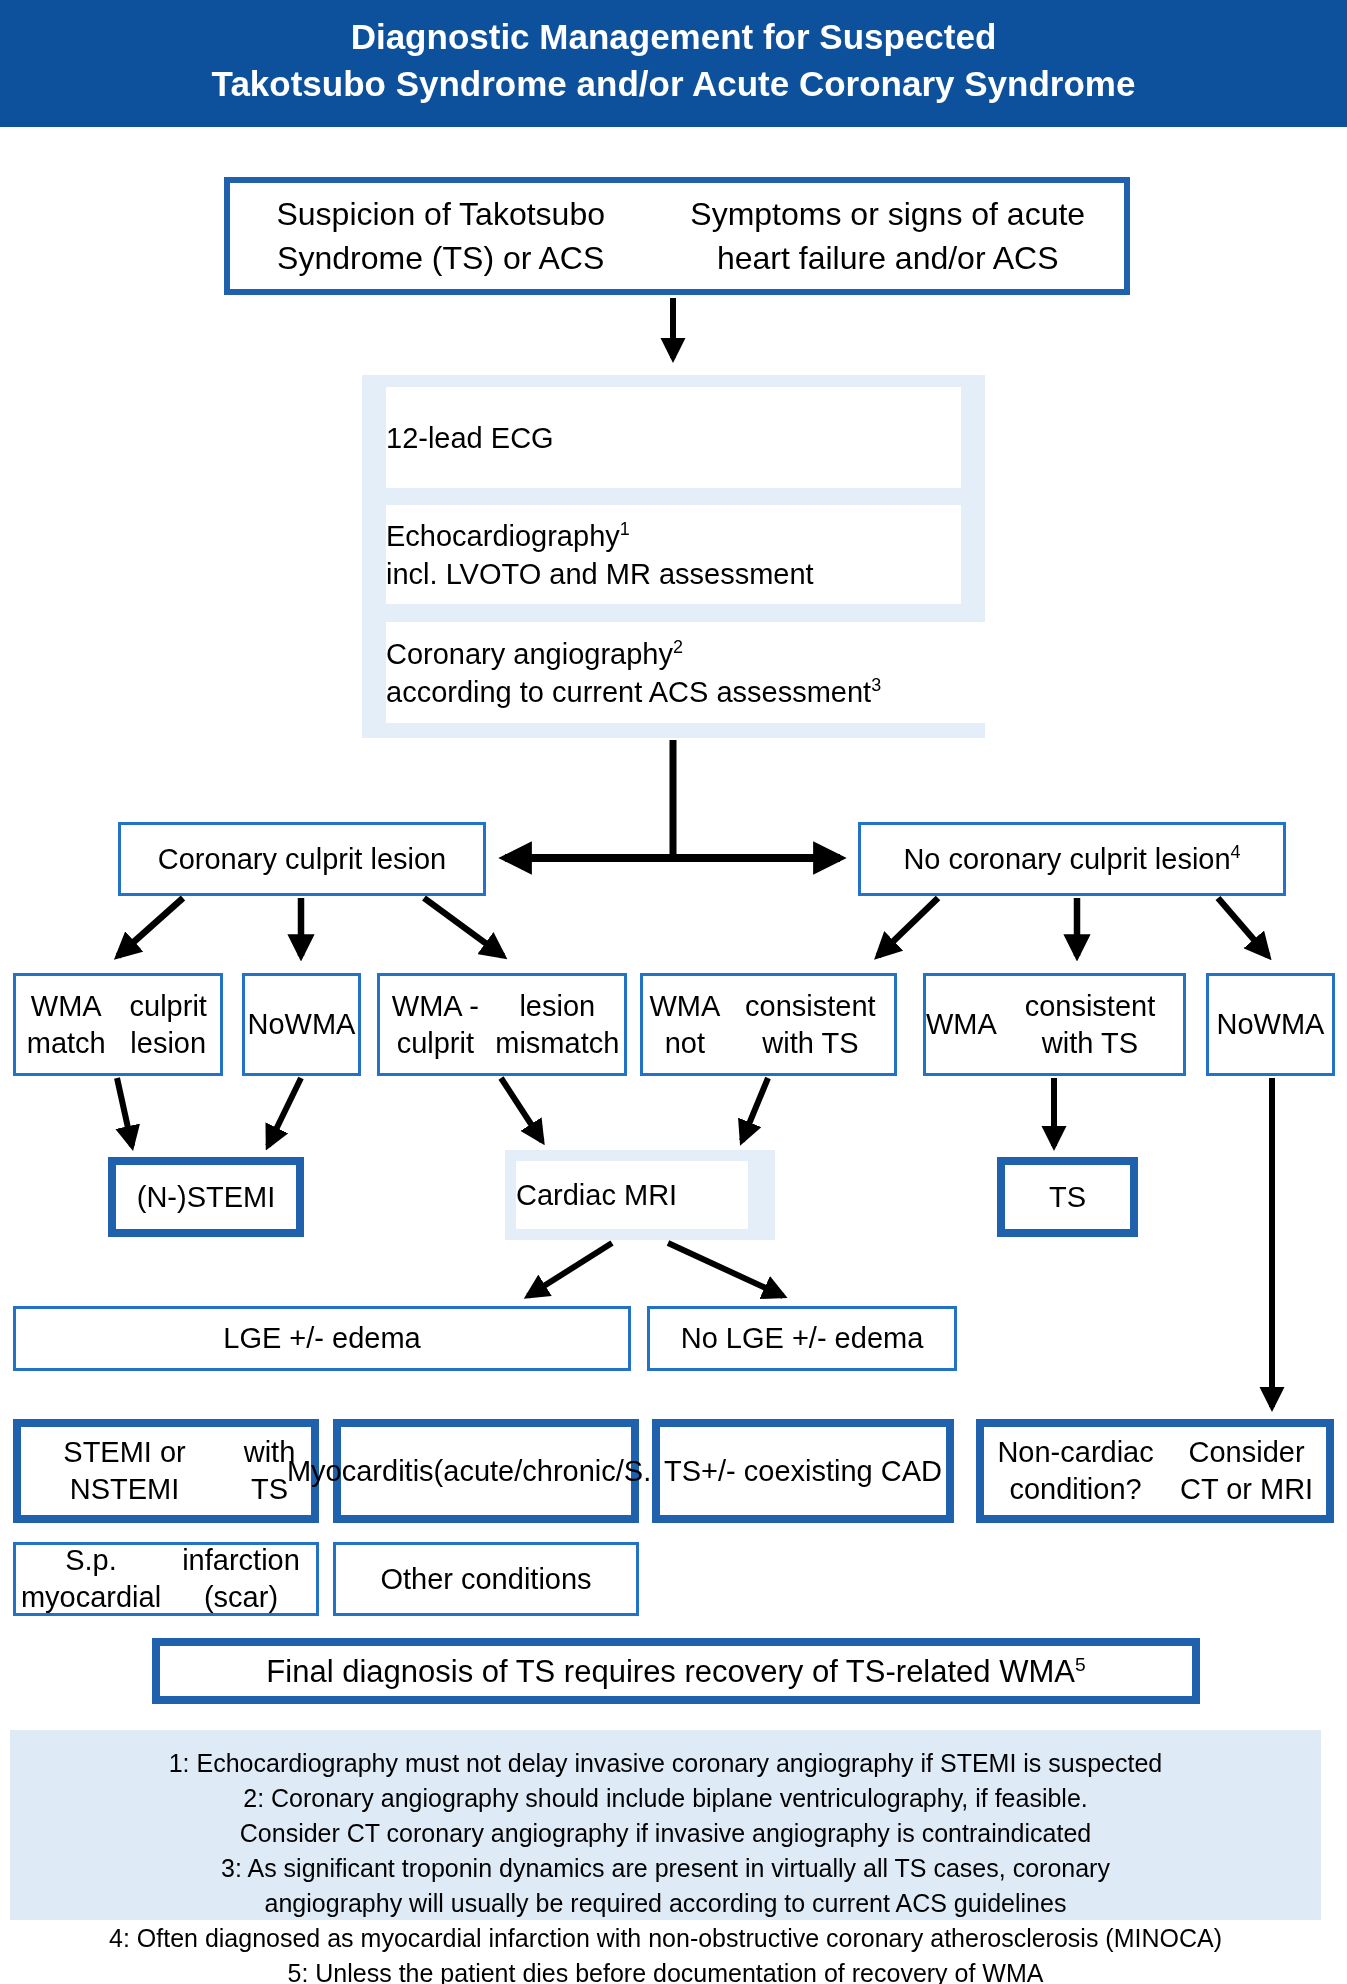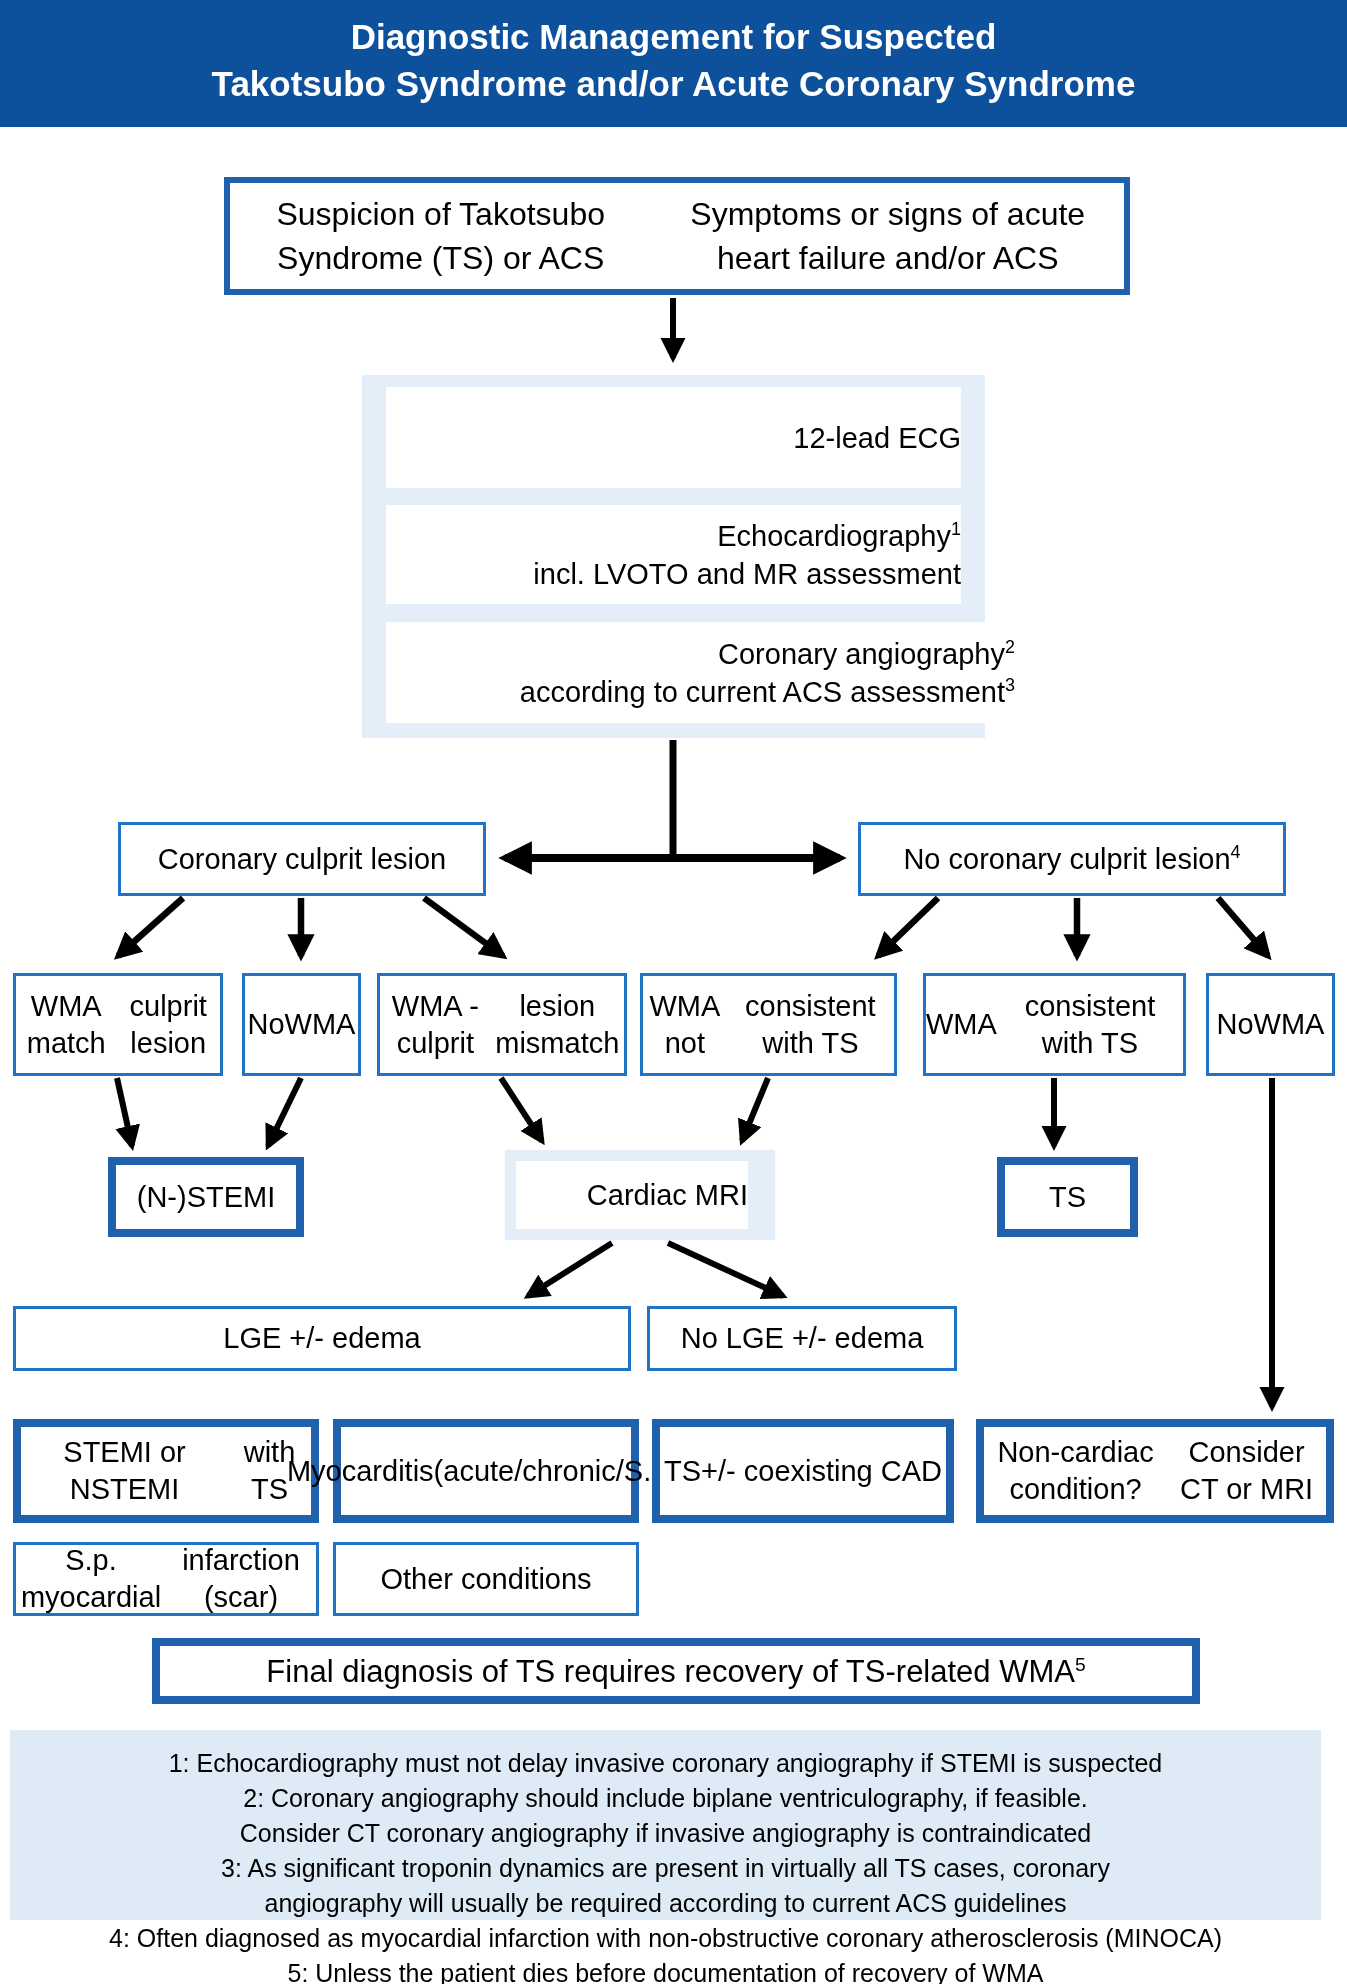--- a/index.html
+++ b/index.html
@@ -26,21 +26,21 @@
     font-size:29px;line-height:37px;box-sizing:border-box;z-index:2;
   }
   .thin{border:3px solid var(--thin-border-blue);}
   .mid{border:6px solid var(--thick-border-blue);}
   .thick{border:8px solid var(--thick-border-blue);}
   .lightpanel{
     position:absolute;background:var(--panel-light-blue);box-sizing:border-box;z-index:2;
   }
   .whitecell{
     position:absolute;background:#fff;display:flex;flex-direction:column;
-    align-items:flex-end;justify-content:center;text-align:center;
+    align-items:flex-start;justify-content:center;text-align:center;
     font-size:29px;line-height:38px;box-sizing:border-box;
   }
   sup{font-size:62%;line-height:0;vertical-align:super;}
   .suspicion{font-size:32px;line-height:44px;}
   .final{font-size:31px;}
   .footnotes{
     position:absolute;left:10px;top:1730px;width:1311px;height:190px;
     background:var(--footnote-light-blue);text-align:center;
     font-size:25px;line-height:35px;padding-top:16px;box-sizing:border-box;z-index:2;
   }

